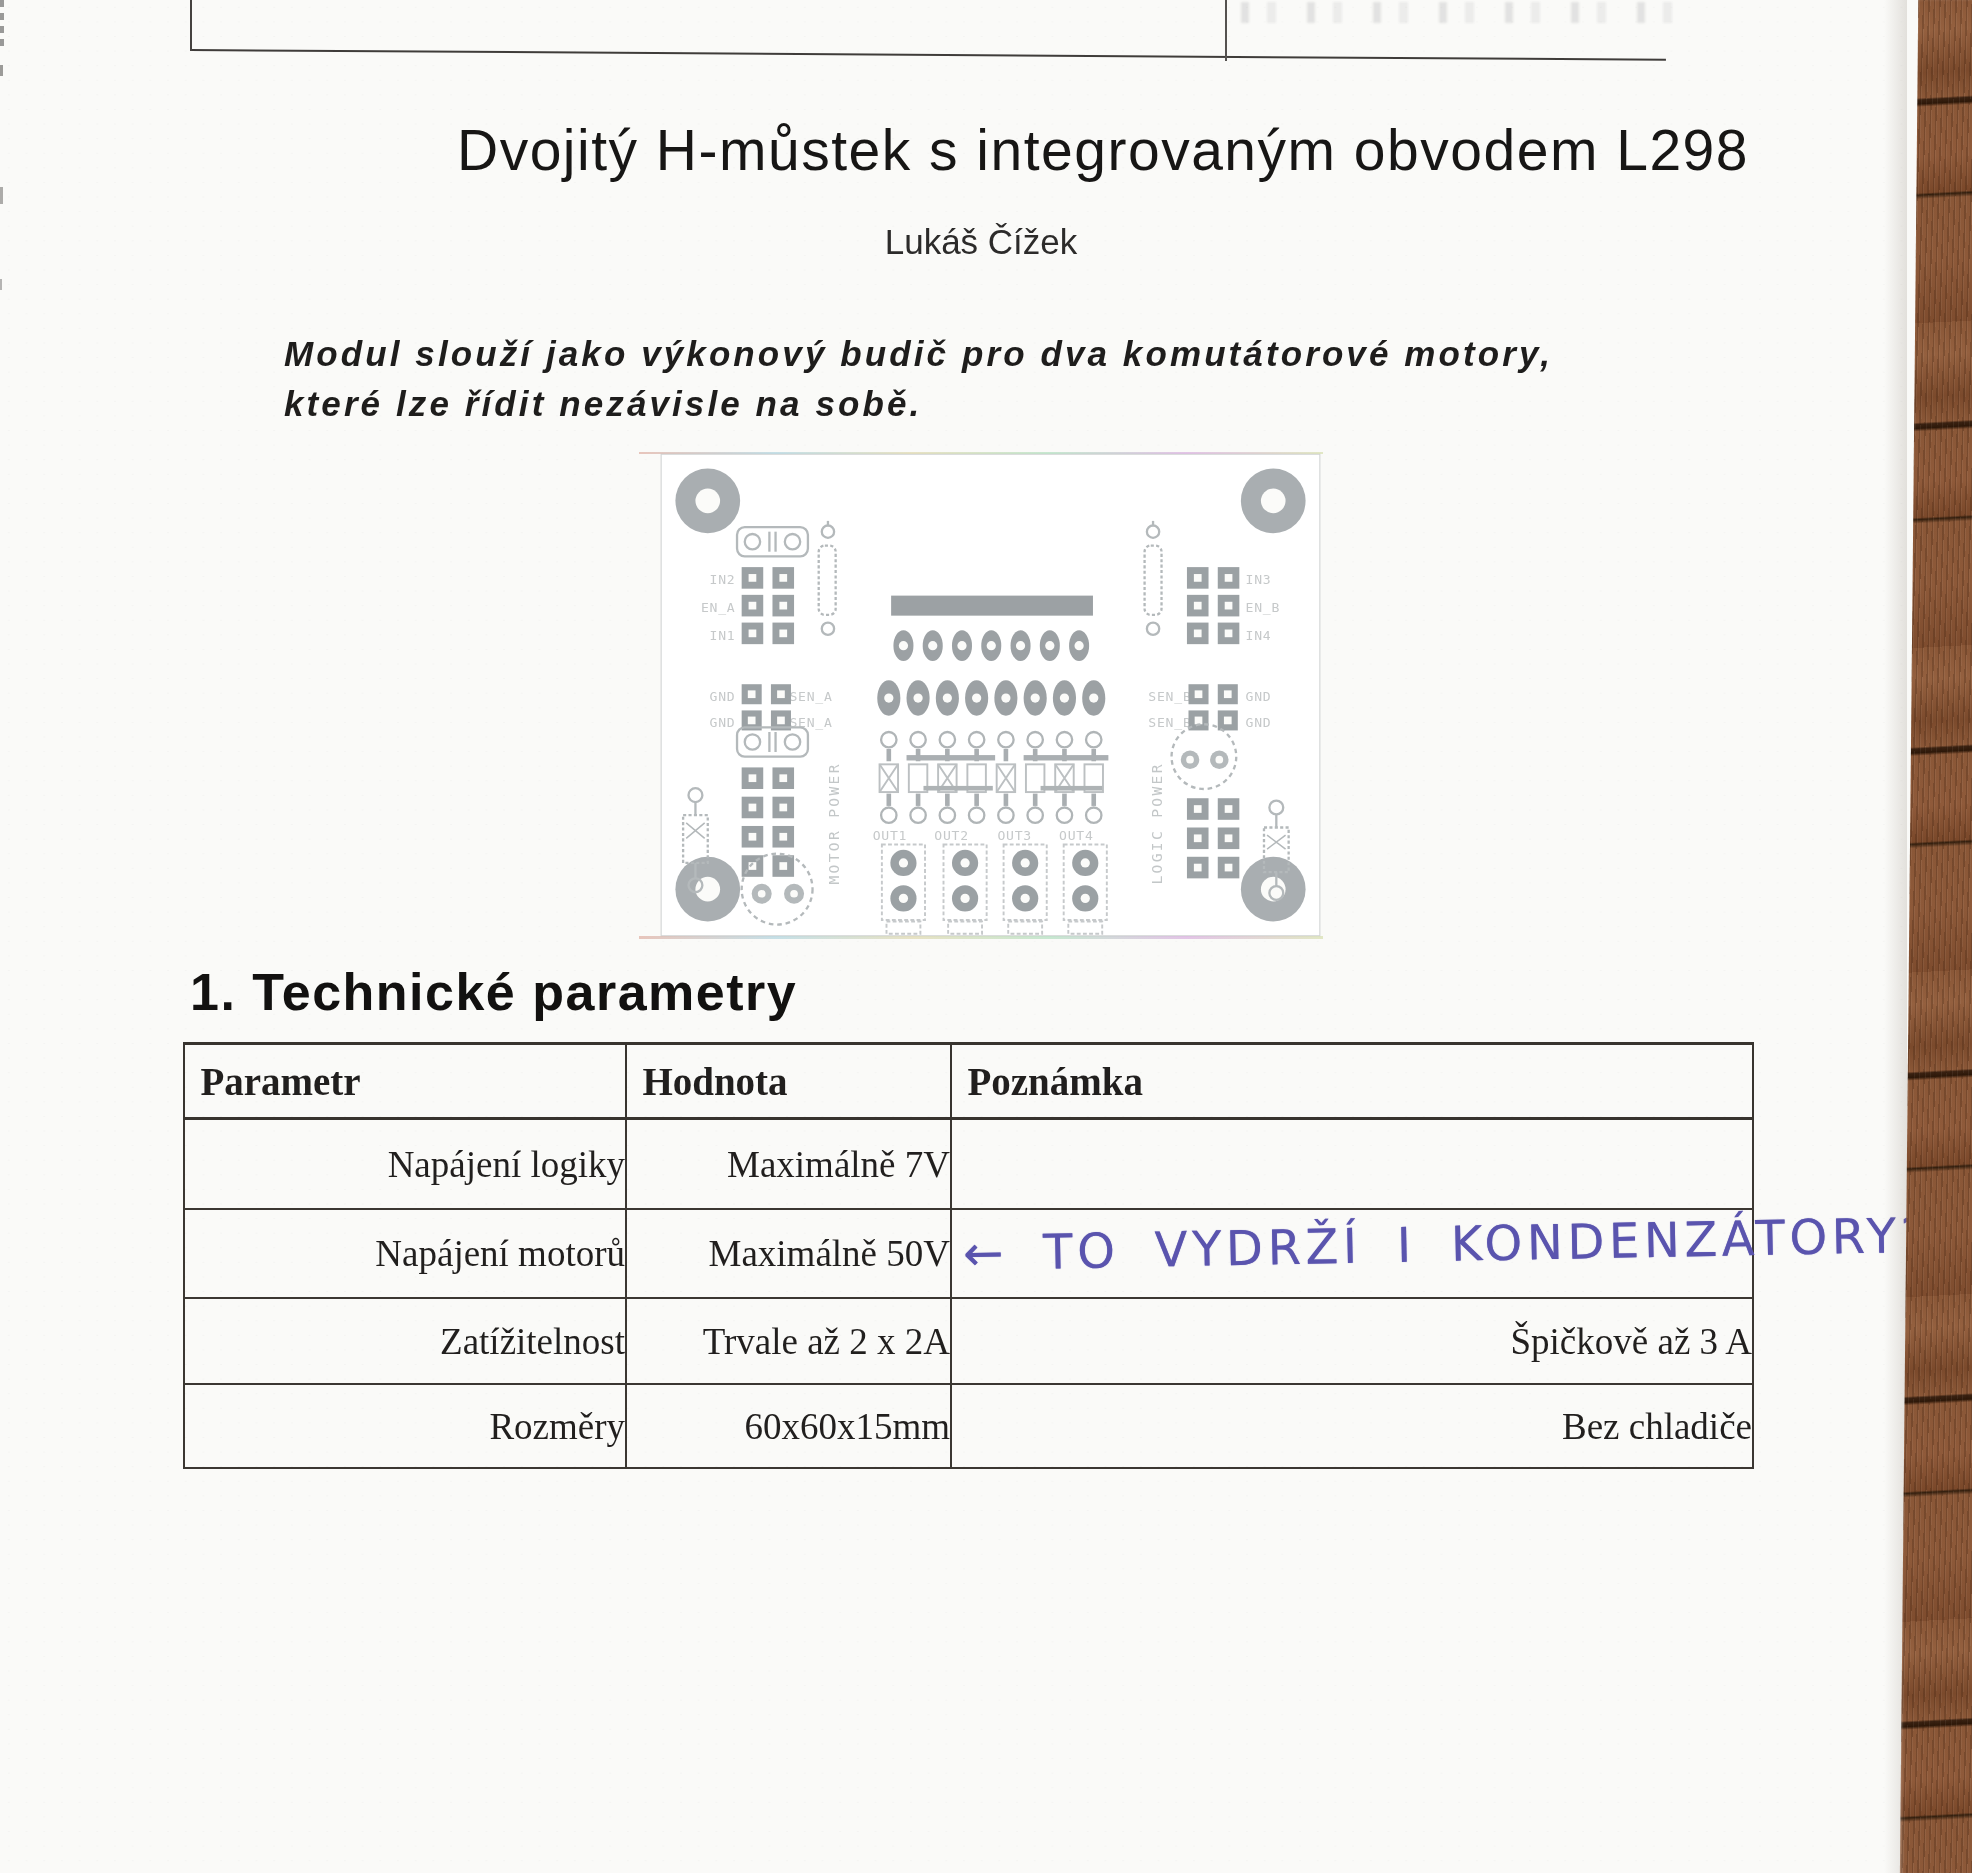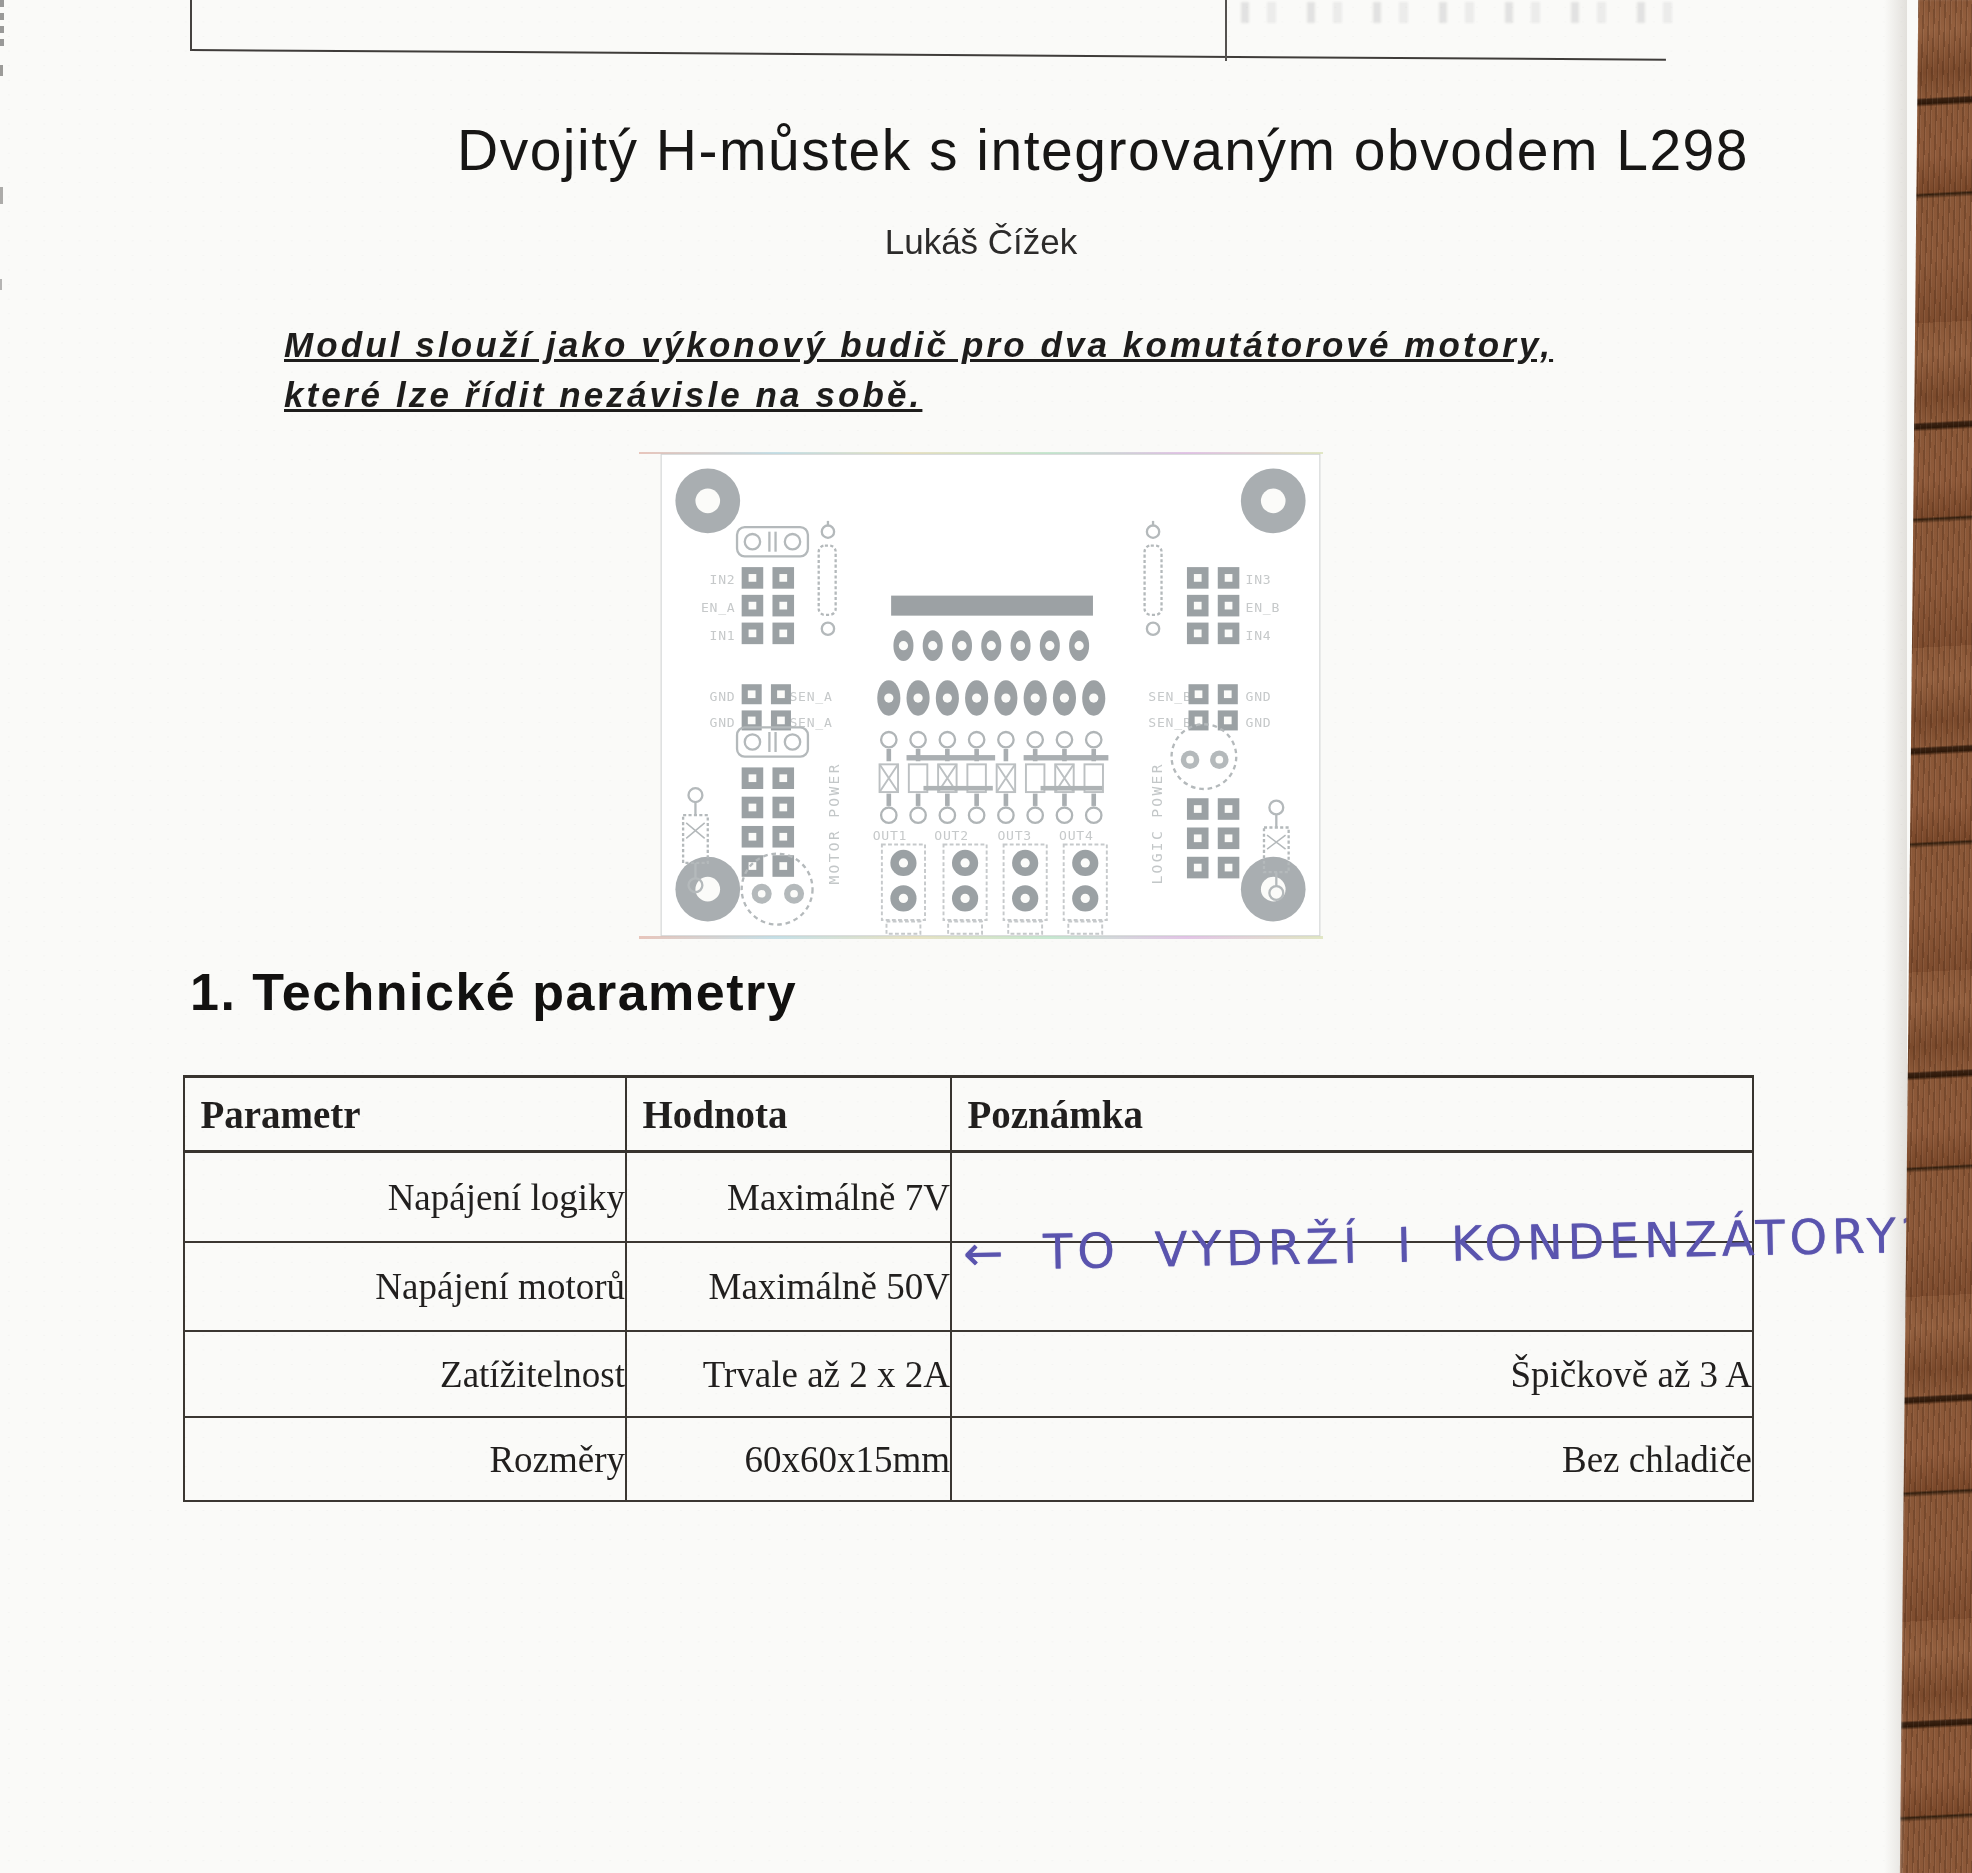--- a/index.html
+++ b/index.html
@@ -53,23 +53,23 @@
   
   .title{
     left:185px;top:117px;width:1564px;text-align:right;
     font-size:57px;letter-spacing:1.5px;color:#171615;white-space:nowrap;
   }
   .author{
     left:199px;top:222px;width:1564px;text-align:center;
     font-size:35px;color:#2c2b2a;
   }
   .intro{
-    left:284px;top:320px;width:1402px;
+    left:284px;top:329px;width:1402px;
     font-size:35px;font-style:italic;font-weight:bold;letter-spacing:3.1px;
-    line-height:1.42;color:#1e1d1c;text-decoration:underline;
+    line-height:1.42;color:#1e1d1c;
   }
   .section-heading{
     left:190px;top:962px;
     font-size:52px;font-weight:bold;letter-spacing:1.5px;color:#121110;text-align:right;
   }
   
   .pcb{left:640px;top:453px;width:661px;height:484px;padding-left:20px;}
   .pcb::before,.pcb::after{
     content:"";position:absolute;left:-1.5px;right:-1.5px;height:2.3px;opacity:.55;
     background:linear-gradient(90deg,#d89a8a,#9ccad8,#d8cf9a,#9ed8b0,#d09ad8,#cdd89a);
@@ -81,21 +81,21 @@
   .pcb .vtext{font-size:19px;fill:#c3c7c8;letter-spacing:3px;}
   
   table.params{
     position:absolute;left:183px;top:1042px;width:1569px;
     border-collapse:collapse;table-layout:fixed;
     font-family:"Liberation Serif",serif;color:#211f1e;
   }
   table.params col.c0{width:442px;}
   table.params col.c1{width:325px;}
   table.params col.c2{width:802px;}
-  table.params{border:2.3px solid #38342f;border-top-width:3.9px;margin-top:33px;}
+  table.params{border:2.3px solid #38342f;border-top-width:3.9px;}
   table.params th{
     height:72px;text-align:left;vertical-align:middle;padding:0 0 0 15.4px;
     font-size:39px;font-weight:bold;border:2.3px solid #38342f;border-bottom-width:3.1px;
   }
   table.params td{
     text-align:right;vertical-align:middle;padding:0 0 0 24px;
     font-size:37px;border:2.3px solid #3b3732;
   }
   tr.r0 td{height:88px;}
   tr.r1 td{height:87px;}

